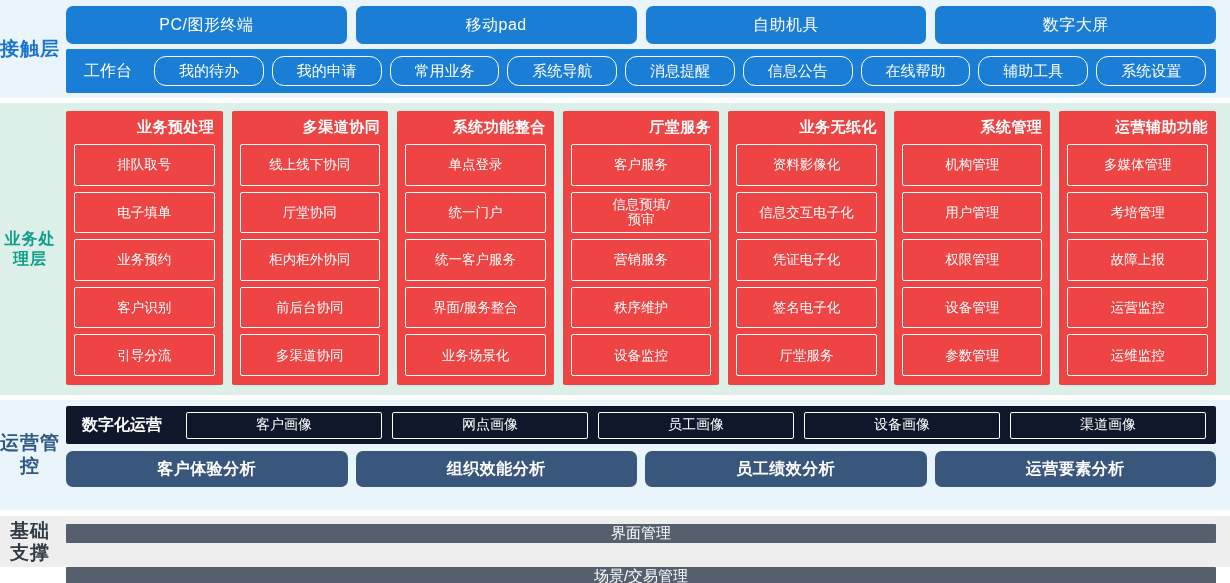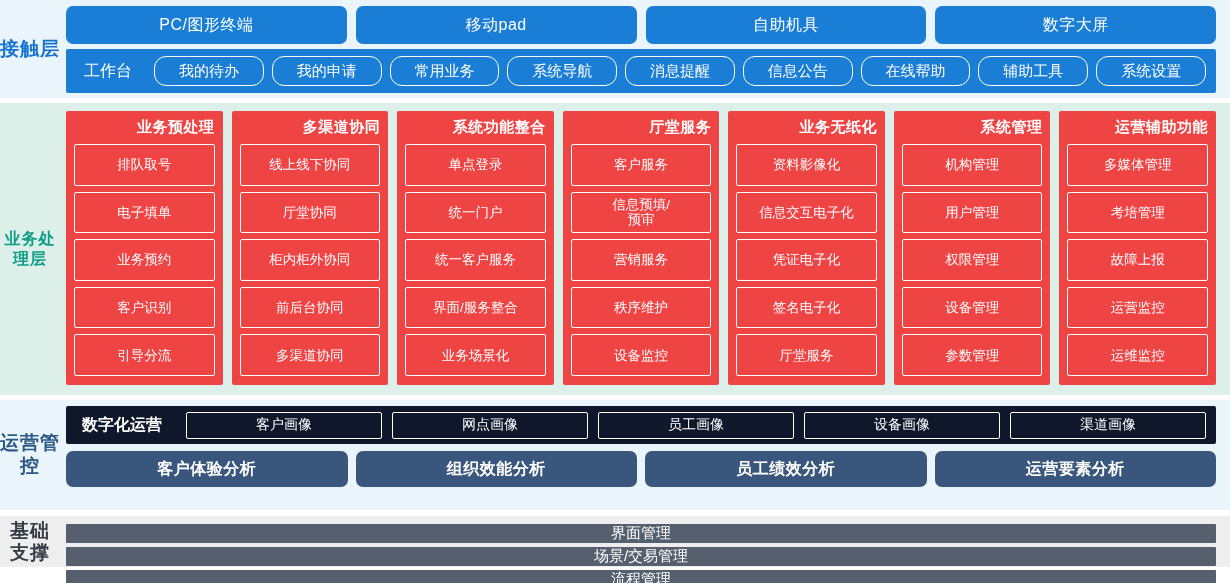--- a/index.html
+++ b/index.html
@@ -74,21 +74,21 @@
   }
   .ops-row2{display:flex;gap:8px;height:36px;}
   .ops-row2 .blk{
     flex:1;background:#39567c;border-radius:7px;color:#fff;font-size:16px;font-weight:bold;
     display:flex;align-items:center;justify-content:center;letter-spacing:.5px;
   }
 
   
   #layer-base{top:516px;height:51px;background:#eeeeee;}
   #layer-base .layer-label{color:#333b45;font-size:19px;line-height:1.15;}
-  .base-body{padding:8px 14px 8px 6px;display:flex;gap:4px;}
+  .base-body{padding:8px 14px 8px 6px;display:flex;gap:24px;}
   .base-item{
     flex:1;background:#555f6e;color:#ffffff;font-size:15px;
     display:flex;align-items:center;justify-content:center;border-radius:1px;
     height:46px;white-space:nowrap;
   }
 </style>
 </head>
 <body>
 
 <div id="page">

